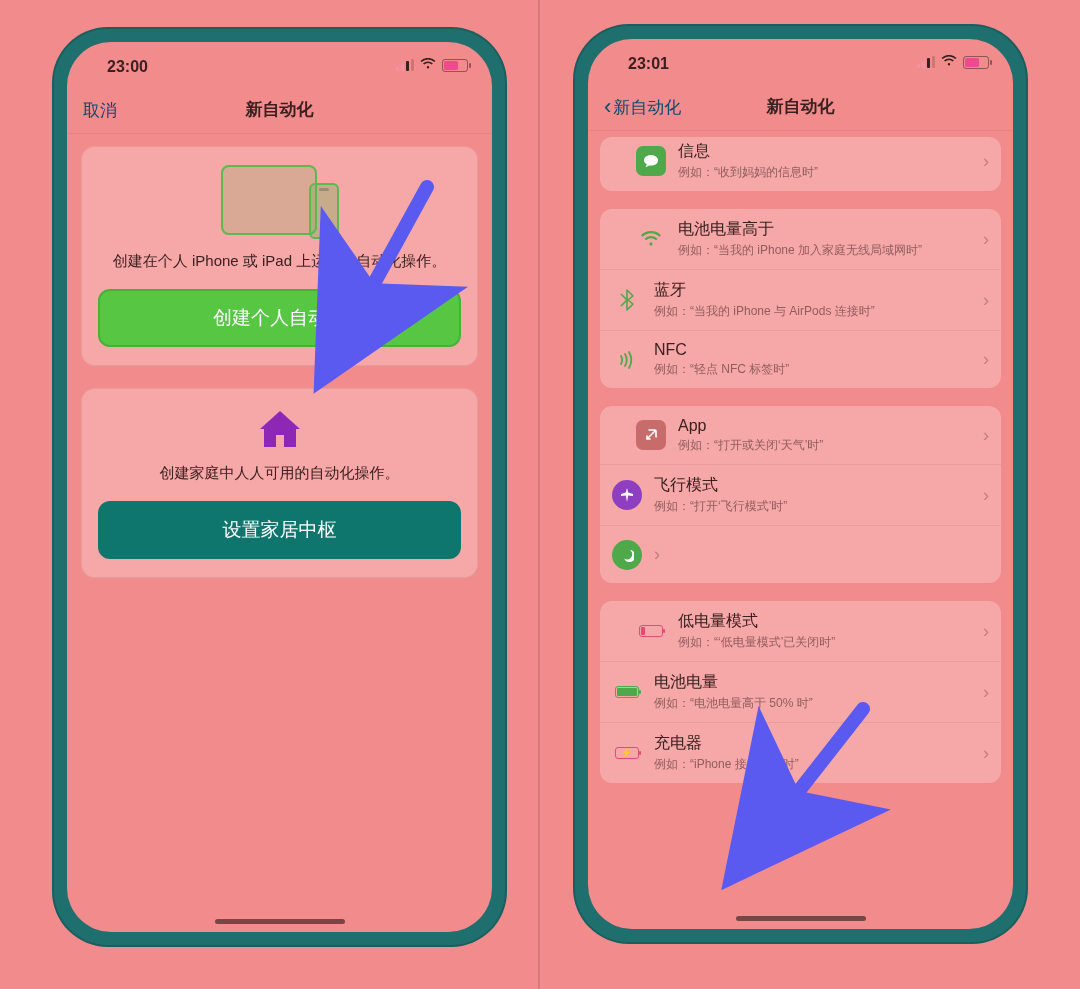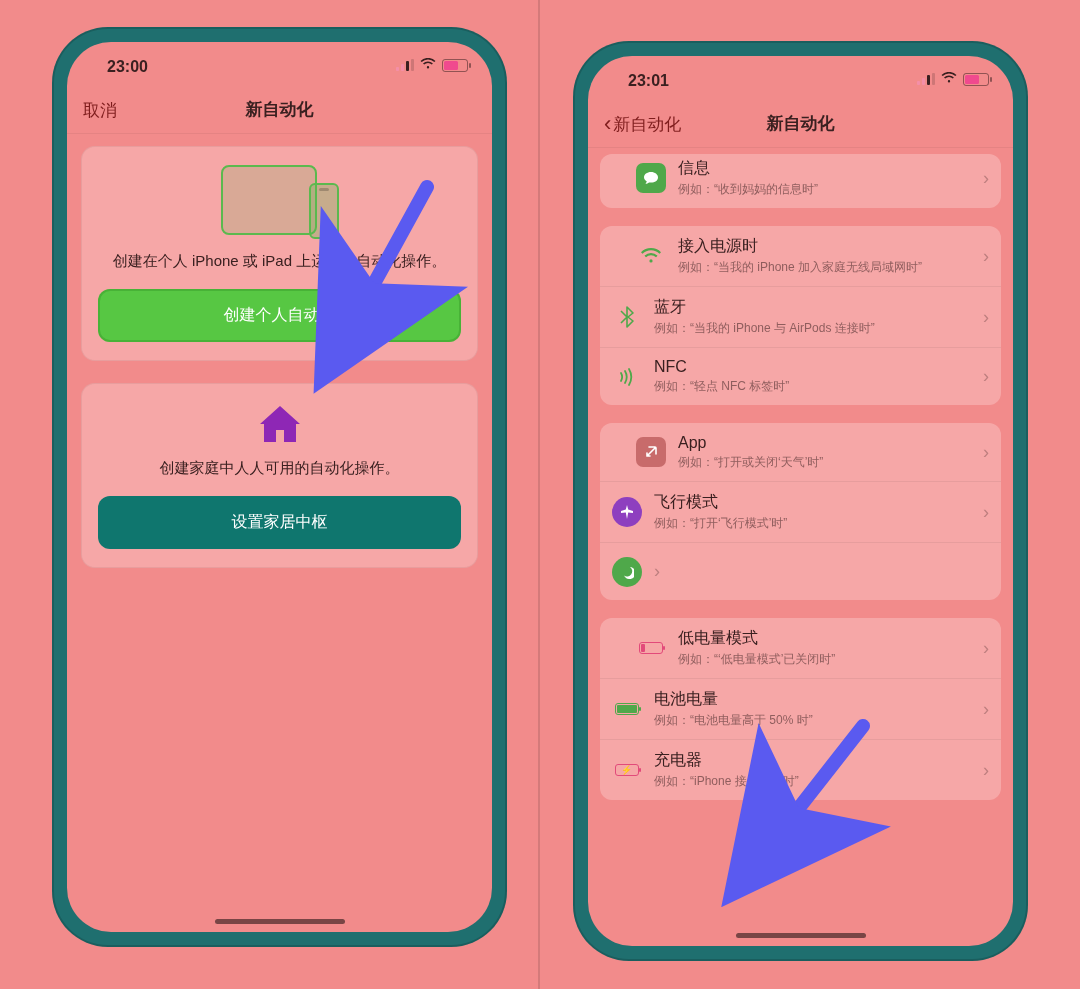--- a/index.html
+++ b/index.html
@@ -18,21 +18,21 @@
     left: 538px;
     width: 2px;
     background: rgba(0,0,0,0.12);
   }
   .phone-wrap {
     position: absolute;
     width: 455px;
     height: 800px;
   }
   .phone-wrap.left { left: 52px; top: 27px; }
-  .phone-wrap.right { left: 573px; top: 41px; }
+  .phone-wrap.right { left: 573px; top: 24px; }
 
   .phone-frame {
     width: 455px;
     height: 920px;
     background: #1f6f6f;
     border-radius: 56px;
     padding: 15px;
     position: relative;
     box-shadow: inset 0 0 0 2px rgba(0,0,0,0.15);
   }
@@ -77,21 +77,21 @@
 
   
   .navhdr {
     height: 48px;
     display:flex; align-items:center; justify-content:center;
     position:relative;
     border-bottom:1px solid rgba(0,0,0,0.05);
   }
   .nav-left {
     position:absolute; left:16px; top:50%; transform:translateY(-50%);
-    color:#7f1d1d; font-size:17px;
+    color:#0c4a6e; font-size:17px;
     display:flex; align-items:center; gap:2px;
   }
   .nav-left .chev { font-size:22px; line-height:1; }
   .nav-title { font-size:17px; font-weight:600; color:#3a2020; }
 
   .sheet-body {
     padding: 12px 14px;
     height: calc(100% - 92px);
     overflow:hidden;
   }
@@ -117,21 +117,21 @@
     width:30px; height:56px; border:2px solid #5bb94e; border-radius:6px;
     background: rgba(91,185,78,0.3);
     margin-left:-8px; margin-bottom:-4px;
     position:relative;
   }
   .iphone-shape::after{content:'';position:absolute;top:3px;left:50%;transform:translateX(-50%);width:10px;height:3px;background:rgba(0,0,0,0.2);border-radius:2px;}
   .card-desc{ font-size:15px; color:#3a2020; line-height:1.6; margin-bottom:16px;}
   .big-btn {
     display:block; width:100%;
     padding:16px 10px; border-radius:12px;
-    font-size:16px; text-align:center;
+    font-size:19px; text-align:center;
     border:none; cursor:pointer;
   }
   .btn-green { background:#57c743; color:#fff; box-shadow:0 0 0 2px rgba(40,130,30,0.3) inset;}
   .btn-purple { background:#0f766e; color:#fff; }
 
   .home-illus { width:48px;height:44px; margin:0 auto 10px; position:relative;}
   .home-illus svg{width:100%;height:100%;}
 
   .home-indic{
     position:absolute; bottom:8px; left:50%; transform:translateX(-50%);
@@ -315,21 +315,21 @@
         </div>
 
         <div class="list-group">
           <div class="list-row">
             <div class="row-icon ic-wifi">
               <svg width="22" height="18" viewBox="0 0 22 18">
                   <path d="M11 15.5a1.6 1.6 0 100-3.2 1.6 1.6 0 000 3.2zM6 10.2a7.2 7.2 0 0110 0l1.5-1.5a9.3 9.3 0 00-13 0L6 10.2zM2.5 6.7a12 12 0 0117 0L21 5.2a14 14 0 00-20 0l1.5 1.5z" fill="currentColor"></path>
                 </svg>
             </div>
             <div class="row-text">
-              <div class="row-title">接入电源时</div>
+              <div class="row-title">电池电量高于</div>
               <div class="row-sub">例如：“当我的 iPhone 加入家庭无线局域网时”</div>
             </div>
             <div class="row-chev">›</div>
           </div>
           <div class="list-row">
             <div class="row-icon ic-bt">
               <svg width="14" height="22" viewBox="0 0 14 22">
                   <path d="M7 1v20l6-6-5-4 5-4-6-6zM7 11L1 5m0 12l6-6" stroke="currentColor" stroke-width="1.6" fill="none" stroke-linejoin="round"></path>
                 </svg>
             </div>

